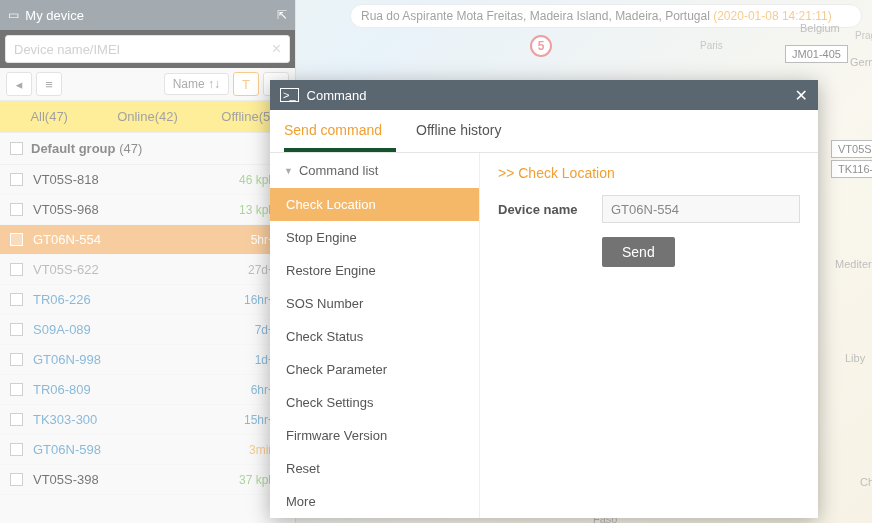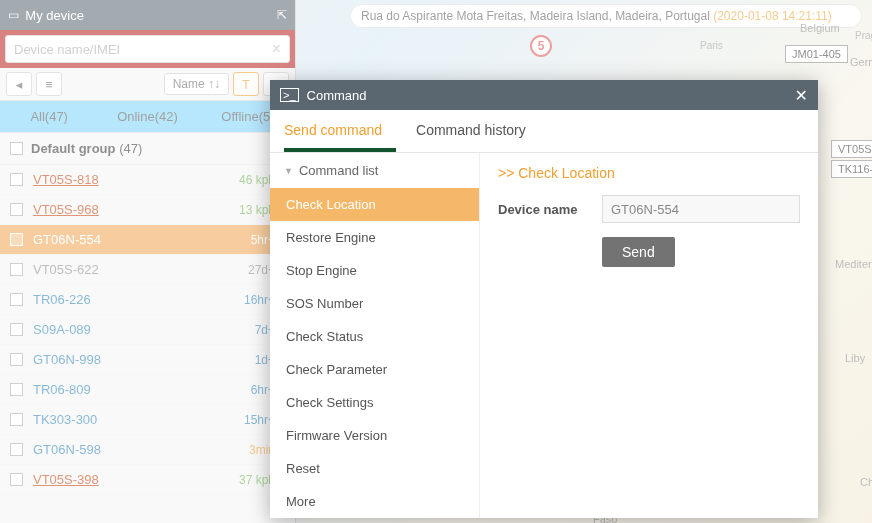--- a/index.html
+++ b/index.html
@@ -12,38 +12,38 @@
 .map-device-tag { position: absolute; background: #fff; border: 1px solid #888; padding: 2px 6px; font-size: 11px; color: #333; }
 .map-address { position: absolute; top: 4px; left: 350px; right: 10px; background: #fff; border: 1px solid #ddd; border-radius: 12px; padding: 4px 10px; font-size: 12px; color: #555; white-space: nowrap; }
 .map-address .ts { color: #f0a030; }
 .map-bubble { position: absolute; top: 35px; left: 530px; width: 22px; height: 22px; border: 2px solid #e05050; border-radius: 50%; background: #fff; color: #e05050; font-size: 12px; font-weight: bold; text-align: center; line-height: 18px; }
 
 
 .sidebar { position: absolute; top: 0; left: 0; width: 296px; height: 100%; background: #f5f5f5; border-right: 1px solid #ccc; display: flex; flex-direction: column; }
 .sb-header { background: #5a6670; color: #fff; height: 30px; display: flex; align-items: center; padding: 0 8px; font-size: 13px; }
 .sb-header .icon { margin-right: 6px; font-size: 12px; }
 .sb-header .collapse { margin-left: auto; font-size: 12px; cursor: pointer; }
-.sb-search { position: relative; padding: 5px; background: #b91c1c; }
+.sb-search { position: relative; padding: 5px; background: #000000; }
 .sb-search input { width: 100%; height: 28px; border: 1px solid #ccc; border-radius: 3px; padding: 0 28px 0 8px; font-size: 13px; color: #333; background: #fff; }
 .sb-search input::placeholder { color: #aaa; }
 .sb-search .clear { position: absolute; right: 14px; top: 10px; color: #bbb; font-size: 16px; cursor: pointer; }
 .sb-toolbar { display: flex; align-items: center; padding: 4px 6px; gap: 4px; background: #f5f5f5; border-bottom: 1px solid #ddd; }
 .sb-tool { width: 26px; height: 24px; border: 1px solid #ccc; background: #fff; display: flex; align-items: center; justify-content: center; font-size: 13px; color: #666; cursor: pointer; border-radius: 3px; }
 .sb-tool.active { border-color: #f0a030; color: #f0a030; }
 .sb-sort { margin-left: auto; display: flex; align-items: center; gap: 4px; }
 .sb-sort-name { border: 1px solid #ccc; background: #fff; padding: 3px 8px; font-size: 12px; color: #666; cursor: pointer; border-radius: 3px; }
-.sb-tabs { display: flex; background: #7dd3fc; border-bottom: 1px solid #ddd; }
+.sb-tabs { display: flex; background: #fde047; border-bottom: 1px solid #ddd; }
 .sb-tab { flex: 1; text-align: center; padding: 8px 4px; font-size: 13px; color: #555; cursor: pointer; }
 .sb-group { display: flex; align-items: center; padding: 8px 10px; font-size: 13px; color: #333; border-bottom: 1px solid #e5e5e5; }
 .sb-group .chk { width: 13px; height: 13px; border: 1px solid #aaa; background: #fff; margin-right: 8px; }
 .sb-list { flex: 1; overflow: hidden; }
 .sb-row { display: flex; align-items: center; padding: 7px 10px; font-size: 13px; border-bottom: 1px solid #eee; cursor: pointer; }
 .sb-row .chk { width: 13px; height: 13px; border: 1px solid #aaa; background: #fff; margin-right: 10px; flex-shrink: 0; }
 .sb-row .name { flex: 1; color: #888; }
-.sb-row .name.online { color: #c2410c; font-weight: 500; text-decoration: underline; }
+.sb-row .name.online { color: #000000; font-weight: 500; }
 .sb-row .name.offline { color: #2980b9; font-weight: 500; }
 .sb-row .meta { color: #888; font-size: 12px; display: flex; align-items: center; gap: 3px; }
 .sb-row .meta.speed { color: #6ab04c; }
 .sb-row .meta.age { color: #2980b9; }
 .sb-row .meta.recent { color: #f0a030; }
 .sb-row .dot { width: 7px; height: 7px; border-radius: 50%; background: #2980b9; }
 .sb-row .dot.green { background: #6ab04c; }
 .sb-row.selected { background: #f0a450; }
 .sb-row.selected .name { color: #fff; }
 .sb-row.selected .meta { color: #fff; }
@@ -222,32 +222,32 @@
 <div class="dim"></div>
 
 <div class="modal">
   <div class="modal-head">
     <span class="icon">&gt;_</span>
     <span>Command</span>
     <span class="close">✕</span>
   </div>
   <div class="modal-tabs">
     <div class="modal-tab active">Send command</div>
-    <div class="modal-tab">Command history</div>
+    <div class="modal-tab">Offline history</div>
   </div>
   <div class="modal-body">
     <div class="cmd-list">
       <div class="cmd-list-head">
         <span class="tri">▼</span>
         <span>Command list</span>
       </div>
       <div id="cmd-items">
           <div class="cmd-item active">Check Location</div>
+          <div class="cmd-item">Stop Engine</div>
           <div class="cmd-item">Restore Engine</div>
-          <div class="cmd-item">Stop Engine</div>
           <div class="cmd-item">SOS Number</div>
           <div class="cmd-item">Check Status</div>
           <div class="cmd-item">Check Parameter</div>
           <div class="cmd-item">Check Settings</div>
           <div class="cmd-item">Firmware Version</div>
           <div class="cmd-item">Reset</div>
           <div class="cmd-item">More</div>
         </div>
     </div>
     <div class="cmd-detail">

